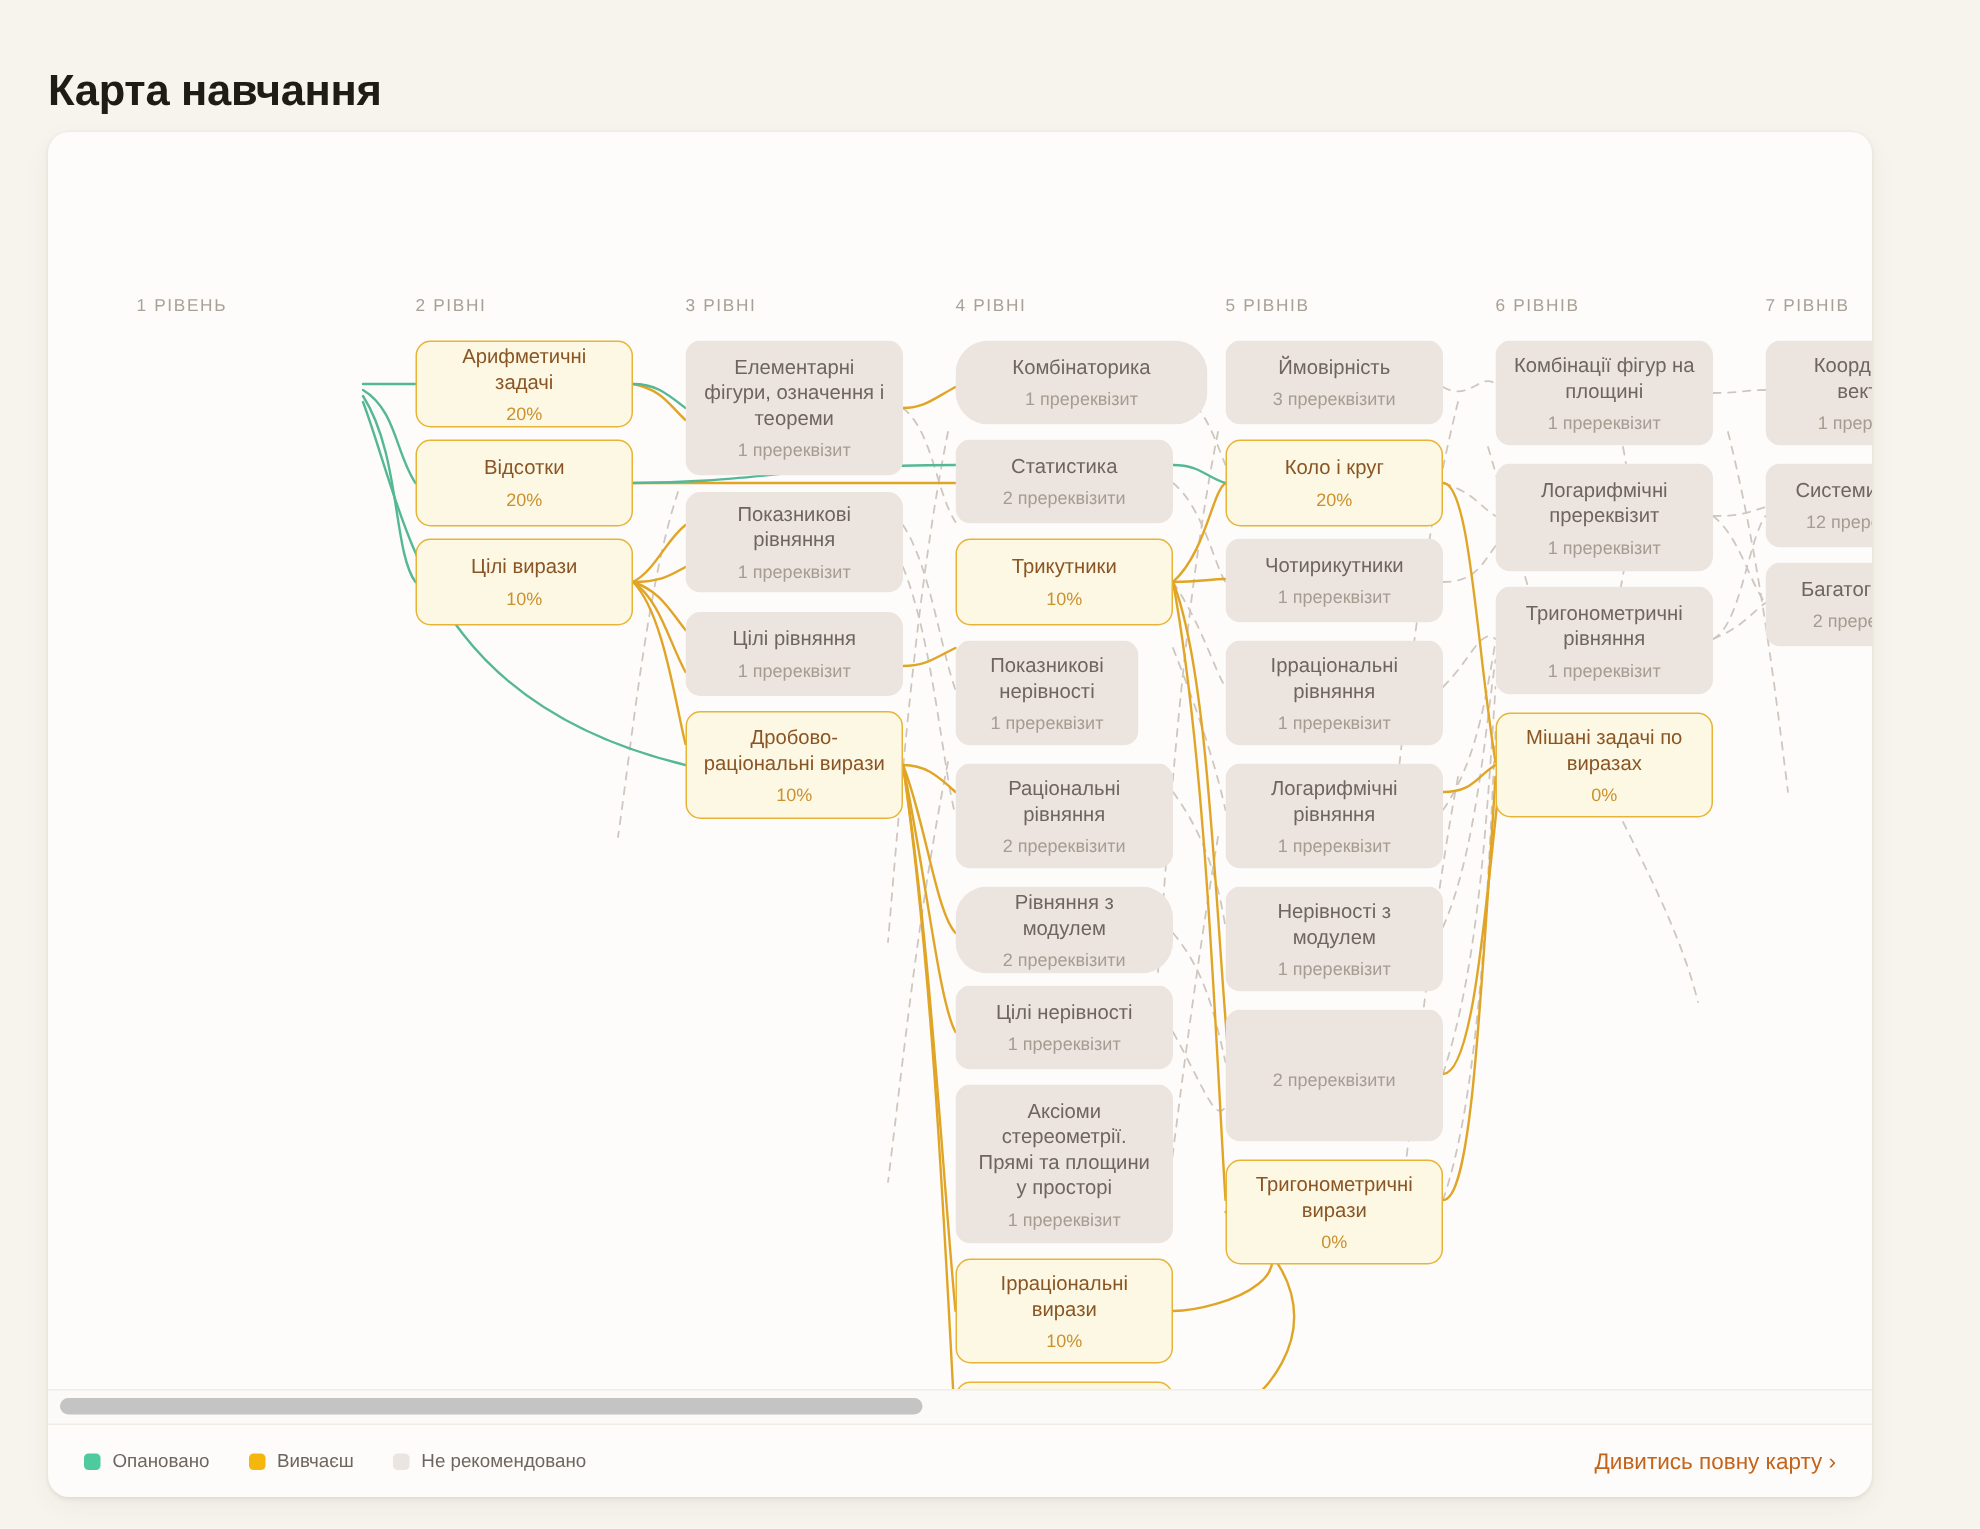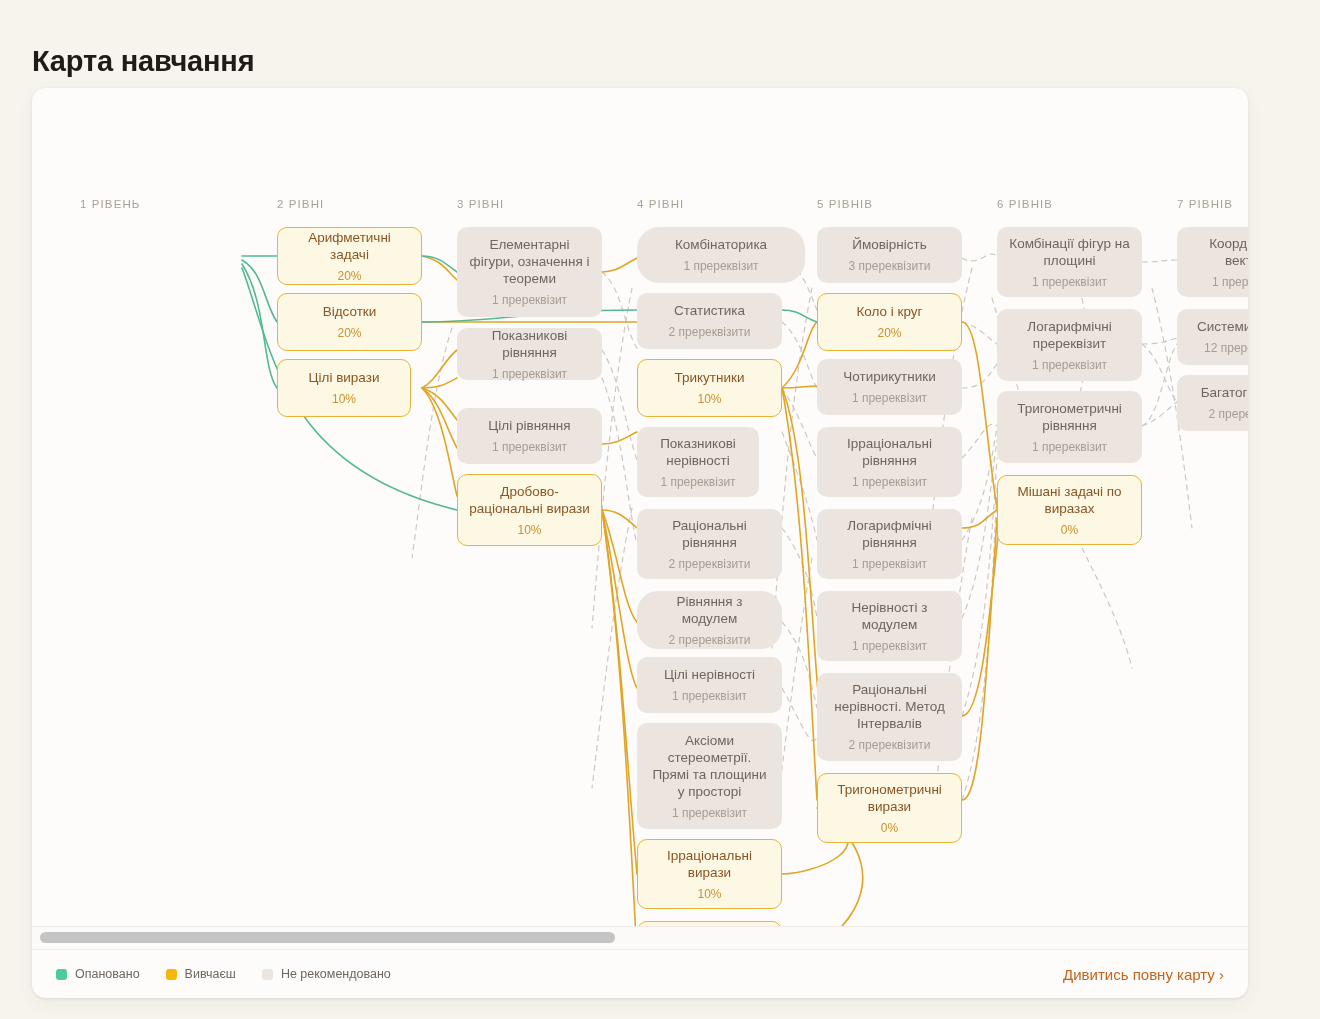--- a/index.html
+++ b/index.html
@@ -189,44 +189,44 @@
           <path d="M930,628 C950,628 958,520 968,430" fill="none" stroke="#e0a526" stroke-width="1.6" stroke-linecap="round"></path>
           <path d="M210,168 C228,168 230,168 245,168" fill="none" stroke="#54b894" stroke-width="1.6" stroke-linecap="round"></path>
           <path d="M210,172 C232,185 232,215 245,234" fill="none" stroke="#54b894" stroke-width="1.6" stroke-linecap="round"></path>
           <path d="M210,176 C235,215 230,280 245,300" fill="none" stroke="#54b894" stroke-width="1.6" stroke-linecap="round"></path>
           <path d="M210,180 C240,260 250,380 425,422" fill="none" stroke="#54b894" stroke-width="1.6" stroke-linecap="round"></path>
           <path d="M390,168 C405,168 412,174 425,184" fill="none" stroke="#54b894" stroke-width="1.6" stroke-linecap="round"></path>
           <path d="M390,234 C470,234 500,222 605,222" fill="none" stroke="#54b894" stroke-width="1.6" stroke-linecap="round"></path>
           <path d="M750,222 C768,222 772,230 785,234" fill="none" stroke="#54b894" stroke-width="1.6" stroke-linecap="round"></path>
         </svg>
 
-    <div class="col-header" style="left: 48px; top: 110px;">1 РІВЕНЬ</div>
+    <div class="col-header" style="left: 59px; top: 110px;">1 РІВЕНЬ</div>
         <div class="col-header" style="left: 245px; top: 110px;">2 РІВНІ</div>
         <div class="col-header" style="left: 425px; top: 110px;">3 РІВНІ</div>
         <div class="col-header" style="left: 605px; top: 110px;">4 РІВНІ</div>
         <div class="col-header" style="left: 785px; top: 110px;">5 РІВНІВ</div>
         <div class="col-header" style="left: 965px; top: 110px;">6 РІВНІВ</div>
         <div class="col-header" style="left: 1145px; top: 110px;">7 РІВНІВ</div>
         <div class="node learning" style="left: 245px; top: 139px; width: 145px; height: 58px;">
           <div class="nm">Арифметичні задачі</div>
           <div class="sub">20%</div>
         </div>
         <div class="node learning" style="left: 245px; top: 205px; width: 145px; height: 58px;">
           <div class="nm">Відсотки</div>
           <div class="sub">20%</div>
         </div>
-        <div class="node learning" style="left: 245px; top: 271px; width: 134px; height: 58px;">
+        <div class="node learning" style="left: 245px; top: 271px; width: 145px; height: 58px;">
           <div class="nm">Цілі вирази</div>
           <div class="sub">10%</div>
         </div>
         <div class="node locked" style="left: 425px; top: 139px; width: 145px; height: 90px;">
           <div class="nm">Елементарні фігури, означення і теореми</div>
           <div class="sub">1 пререквізит</div>
         </div>
-        <div class="node locked" style="left: 425px; top: 240px; width: 145px; height: 52px; align-items: center;">
+        <div class="node locked" style="left: 425px; top: 240px; width: 145px; height: 67px; align-items: center;">
           <div class="nm">Показникові рівняння</div>
           <div class="sub">1 пререквізит</div>
         </div>
         <div class="node locked" style="left: 425px; top: 320px; width: 145px; height: 56px;">
           <div class="nm">Цілі рівняння</div>
           <div class="sub">1 пререквізит</div>
         </div>
         <div class="node learning" style="left: 425px; top: 386px; width: 145px; height: 72px;">
           <div class="nm">Дробово-раціональні вирази</div>
           <div class="sub">10%</div>
@@ -286,21 +286,20 @@
         </div>
         <div class="node locked" style="left: 785px; top: 421px; width: 145px; height: 70px;">
           <div class="nm">Логарифмічні рівняння</div>
           <div class="sub">1 пререквізит</div>
         </div>
         <div class="node locked" style="left: 785px; top: 503px; width: 145px; height: 70px;">
           <div class="nm">Нерівності з модулем</div>
           <div class="sub">1 пререквізит</div>
         </div>
         <div class="node locked" style="left: 785px; top: 585px; width: 145px; height: 88px;">
-          <div class="nm">Раціональні нерівності. Метод Інтервалів</div>
           <div class="sub">2 пререквізити</div>
         </div>
         <div class="node learning" style="left: 785px; top: 685px; width: 145px; height: 70px;">
           <div class="nm">Тригонометричні вирази</div>
           <div class="sub">0%</div>
         </div>
         <div class="node locked" style="left: 965px; top: 139px; width: 145px; height: 70px;">
           <div class="nm">Комбінації фігур на площині</div>
           <div class="sub">1 пререквізит</div>
         </div>

